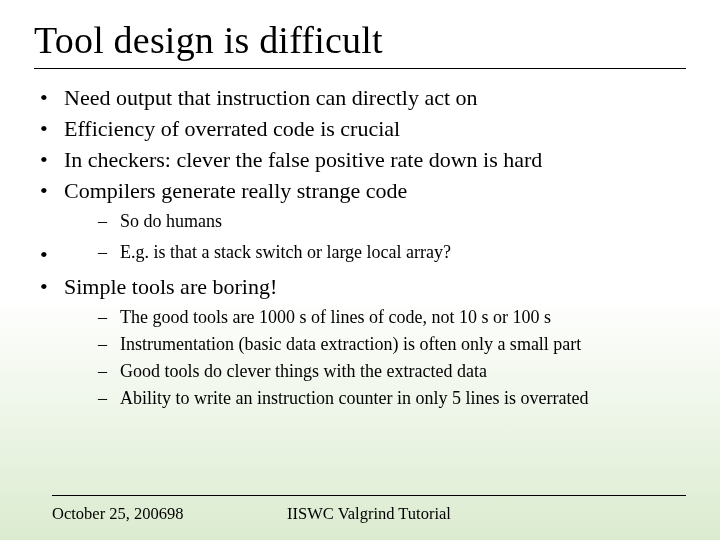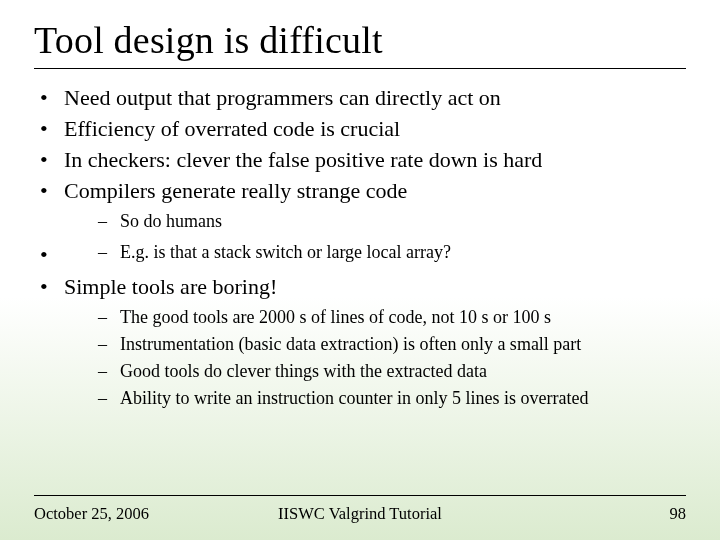--- a/index.html
+++ b/index.html
@@ -15,54 +15,54 @@
   text-align:left; letter-spacing:0.2px;
 }
 hr.rule { border:none; border-top:1.4px solid #000; margin:0 0 14px 0; }
 ul.top { list-style:none; padding:0; margin:0; }
 ul.top > li { position:relative; padding-left:30px; font-size:22px; line-height:1.32; margin:2px 0; }
 ul.top > li::before { content:"•"; position:absolute; left:6px; top:0; font-size:22px; }
 ul.sub { list-style:none; padding:0; margin:4px 0 6px 0; }
 ul.sub > li { position:relative; padding-left:56px; font-size:18px; line-height:1.4; margin:2px 0;font-family:Liberation Serif, serif; }
 ul.sub > li::before { content:"–"; position:absolute; left:34px; top:0; }
 .footer {
-  position:absolute; left:34px; right:34px; bottom:16px;
+  position:absolute; left:52px; right:34px; bottom:16px;
   border-top:1.2px solid #000; padding-top:8px;
-  display:flex; justify-content:space-between; align-items:baseline;
+  display:flex; align-items:baseline;
   font-size:16.5px;
 }
 .footer .center { position:absolute; left:0; right:0; text-align:center; }
 .footer .date, .footer .pagenum { position:relative; z-index:1; }
 </style>
 </head>
 <body>
 
 <div class="slide">
   <h1 class="title">Tool design is difficult</h1>
   <hr class="rule">
 
   <ul class="top">
-    <li>Need output that programmers can directly act on</li>
+    <li>Need output that instruction can directly act on</li>
     <li>Efficiency of overrated code is crucial</li>
     <li>In checkers: clever the false positive rate down is hard</li>
     <li>
       <span>Compilers generate really strange code</span>
       <ul class="sub">
         <li>So do humans</li>
       </ul>
     </li>
     <li>
       <ul class="sub">
         <li>E.g. is that a stack switch or large local array?</li>
       </ul>
     </li>
     <li>
       <span>Simple tools are boring!</span>
       <ul class="sub">
-        <li>The good tools are 2000 s of lines of code, not 10 s or 100 s</li>
+        <li>The good tools are 1000 s of lines of code, not 10 s or 100 s</li>
         <li>Instrumentation (basic data extraction) is often only a small part</li>
         <li>Good tools do clever things with the extracted data</li>
         <li>Ability to write an instruction counter in only 5 lines is overrated</li>
       </ul>
     </li>
   </ul>
 </div>
 
 <div class="footer">
   <span class="date">October 25, 2006</span>

